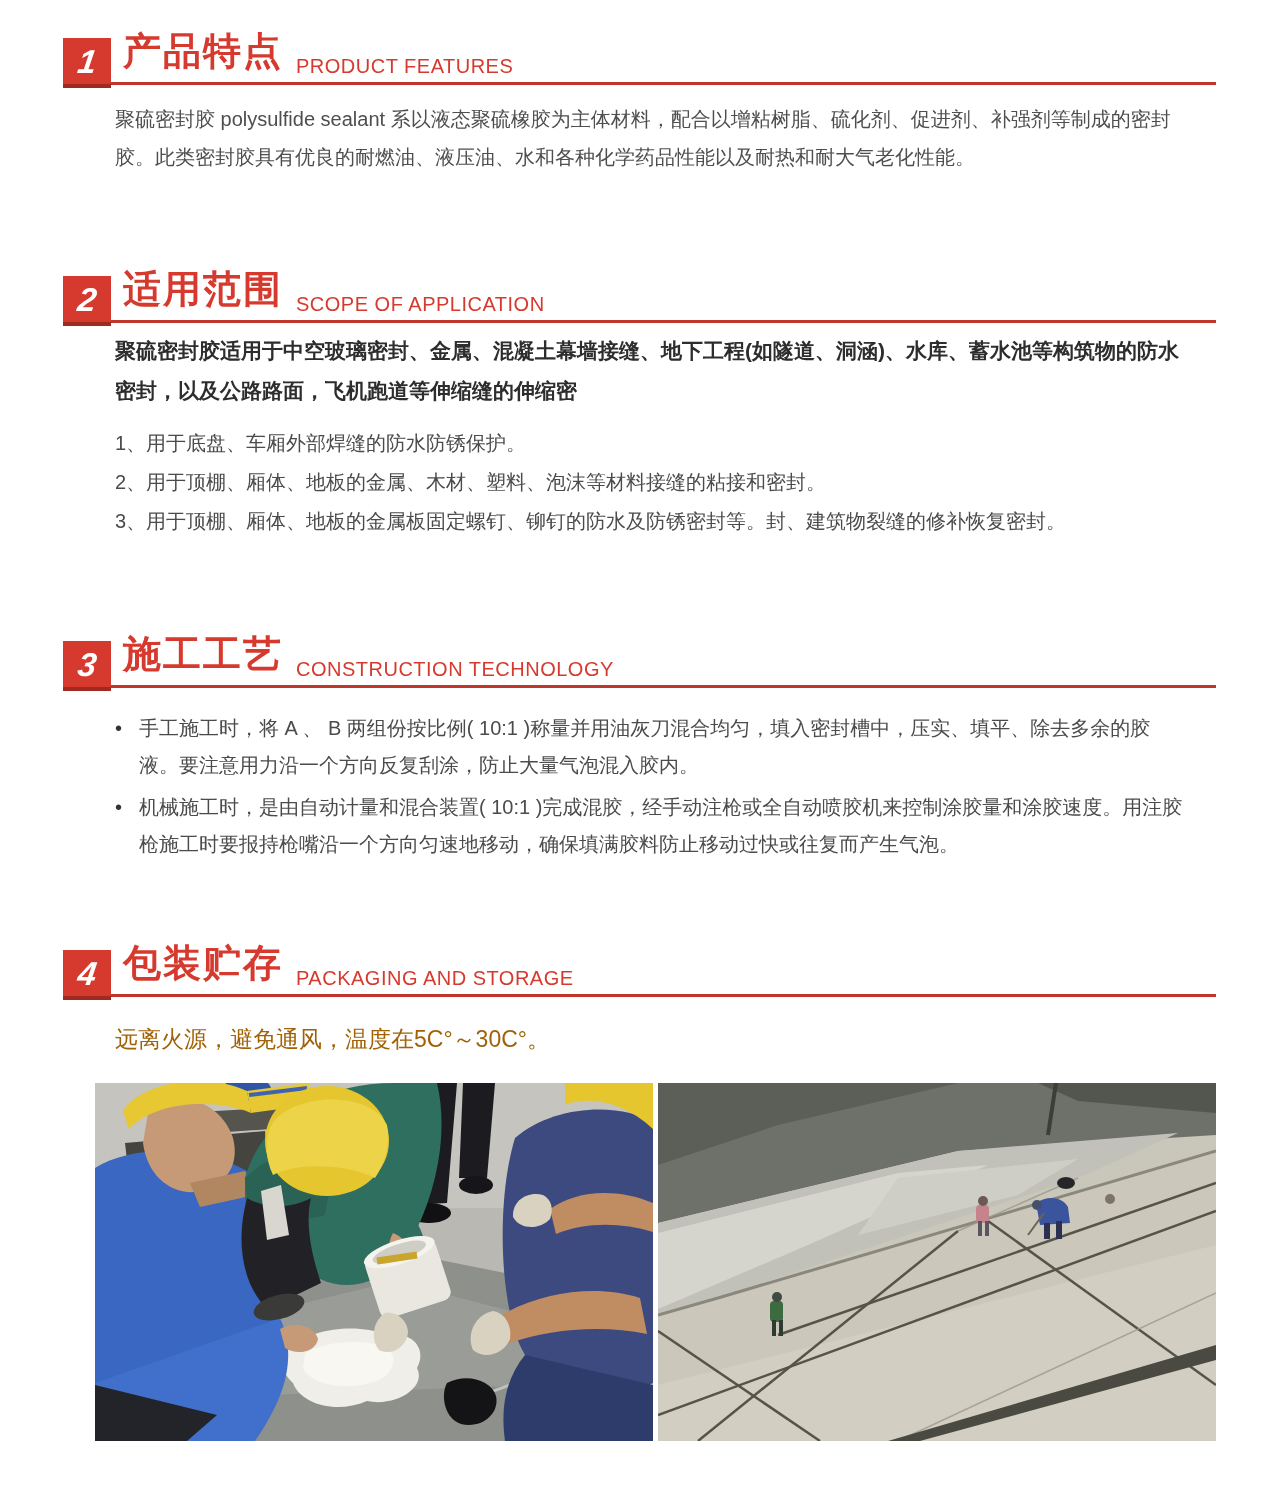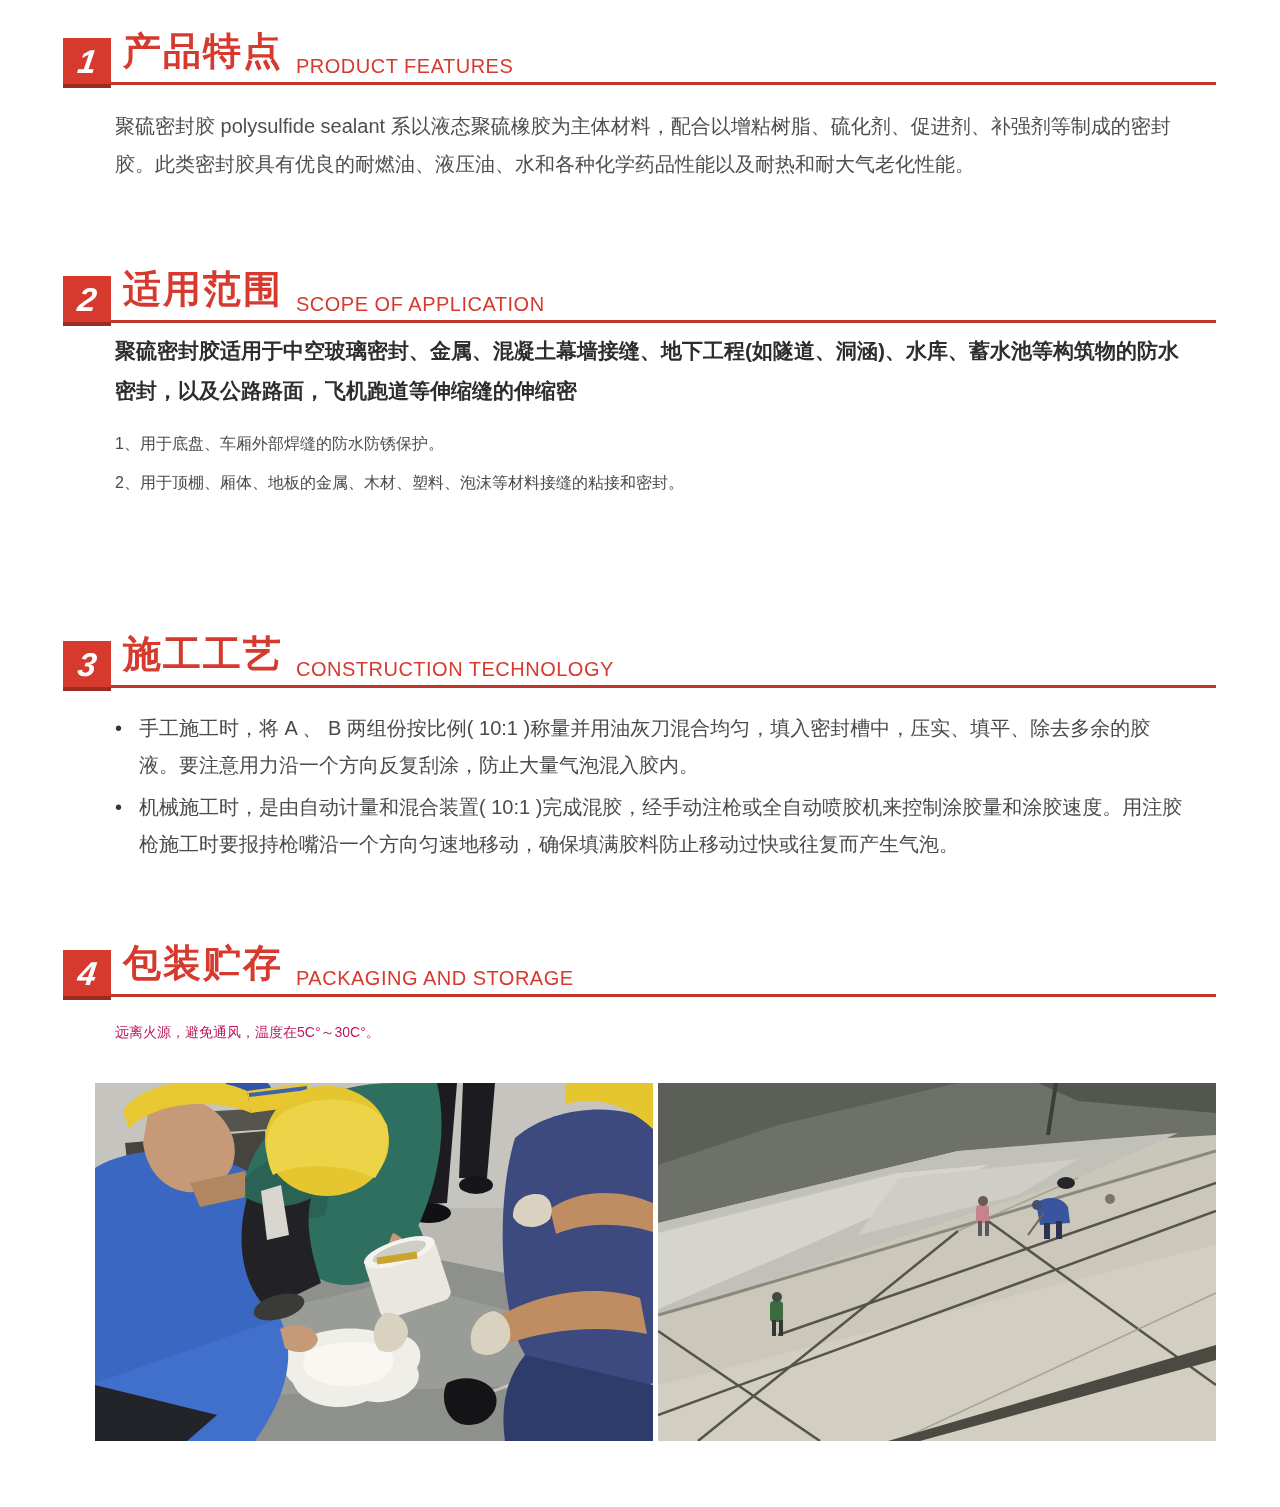--- a/index.html
+++ b/index.html
@@ -21,28 +21,28 @@
   }
   .title-cn {
     position:absolute; left:60px; bottom:12px; font-size:38px; font-weight:bold;
     color:#d63a2e; letter-spacing:2px; line-height:1; white-space:nowrap;
   }
   .title-en {
     position:absolute; left:233px; bottom:4px; font-size:20px; font-weight:normal;
     color:#d63a2e; letter-spacing:0.5px; white-space:nowrap;
   }
 
-  .sec1-text { margin:22px 35px 0 52px; font-size:20px; line-height:38px; color:#4e4e4e; }
+  .sec1-text { margin:15px 35px 0 52px; font-size:20px; line-height:38px; color:#4e4e4e; }
   .lead      { margin:8px 18px 0 52px; font-size:21px; line-height:40px; color:#2d2d2d; font-weight:bold; }
   .app-list  { margin:15px 18px 0 52px; }
-  .list-item { font-size:16px; line-height:35px; color:#4b4b4b; margin-bottom:4px; }
+  .list-item { font-size:20px; line-height:35px; color:#4b4b4b; margin-bottom:4px; }
   .bullets   { margin:22px 28px 0 52px; }
   .bullet-item { display:flex; font-size:20px; line-height:37px; color:#4b4b4b; margin-bottom:5px; }
   .bullet-dot  { width:24px; flex:none; color:#333333; }
-  .storage-text { margin:27px 0 0 52px; font-size:14px; color:#be185d; }
+  .storage-text { margin:27px 0 0 52px; font-size:23px; color:#a16207; }
 
   .photos { position:absolute; top:1083px; left:95px; width:1121px; height:358px; display:flex; gap:5px; }
   .photo  { width:558px; height:358px; overflow:hidden; background:#b9b7b1; }
   .photo svg { display:block; width:100%; height:100%; }
 </style>
 </head>
 <body>
 
 <div class="page">
 
@@ -62,20 +62,21 @@
       <div class="num-box">
         <span>2</span>
       </div>
       <div class="title-cn">适用范围</div>
       <div class="title-en">SCOPE OF APPLICATION</div>
     </div>
     <div class="lead">聚硫密封胶适用于中空玻璃密封、金属、混凝土幕墙接缝、地下工程(如隧道、洞涵)、水库、蓄水池等构筑物的防水密封，以及公路路面，飞机跑道等伸缩缝的伸缩密</div>
     <div class="app-list">
       <div class="list-item">1、用于底盘、车厢外部焊缝的防水防锈保护。</div>
       <div class="list-item">2、用于顶棚、厢体、地板的金属、木材、塑料、泡沫等材料接缝的粘接和密封。</div>
+      <div class="list-item">3、用于顶棚、厢体、地板的金属板固定螺钉、铆钉的防水及防锈密封等。封、建筑物裂缝的修补恢复密封。</div>
     </div>
   </div>
 
   <div class="section" style="top:643px;">
     <div class="sec-header">
       <div class="num-box">
         <span>3</span>
       </div>
       <div class="title-cn">施工工艺</div>
       <div class="title-en">CONSTRUCTION TECHNOLOGY</div>

